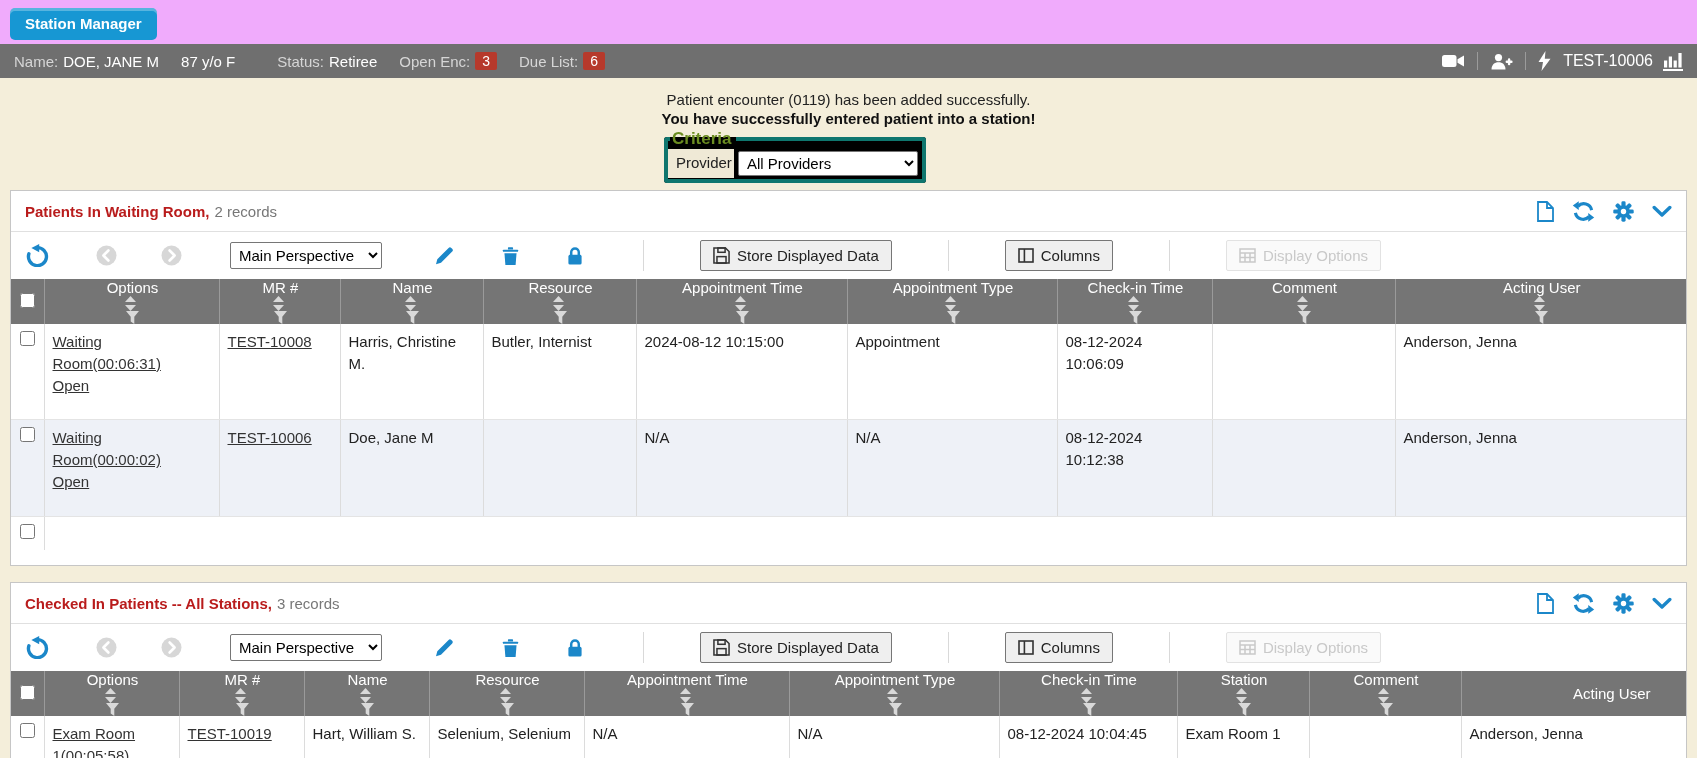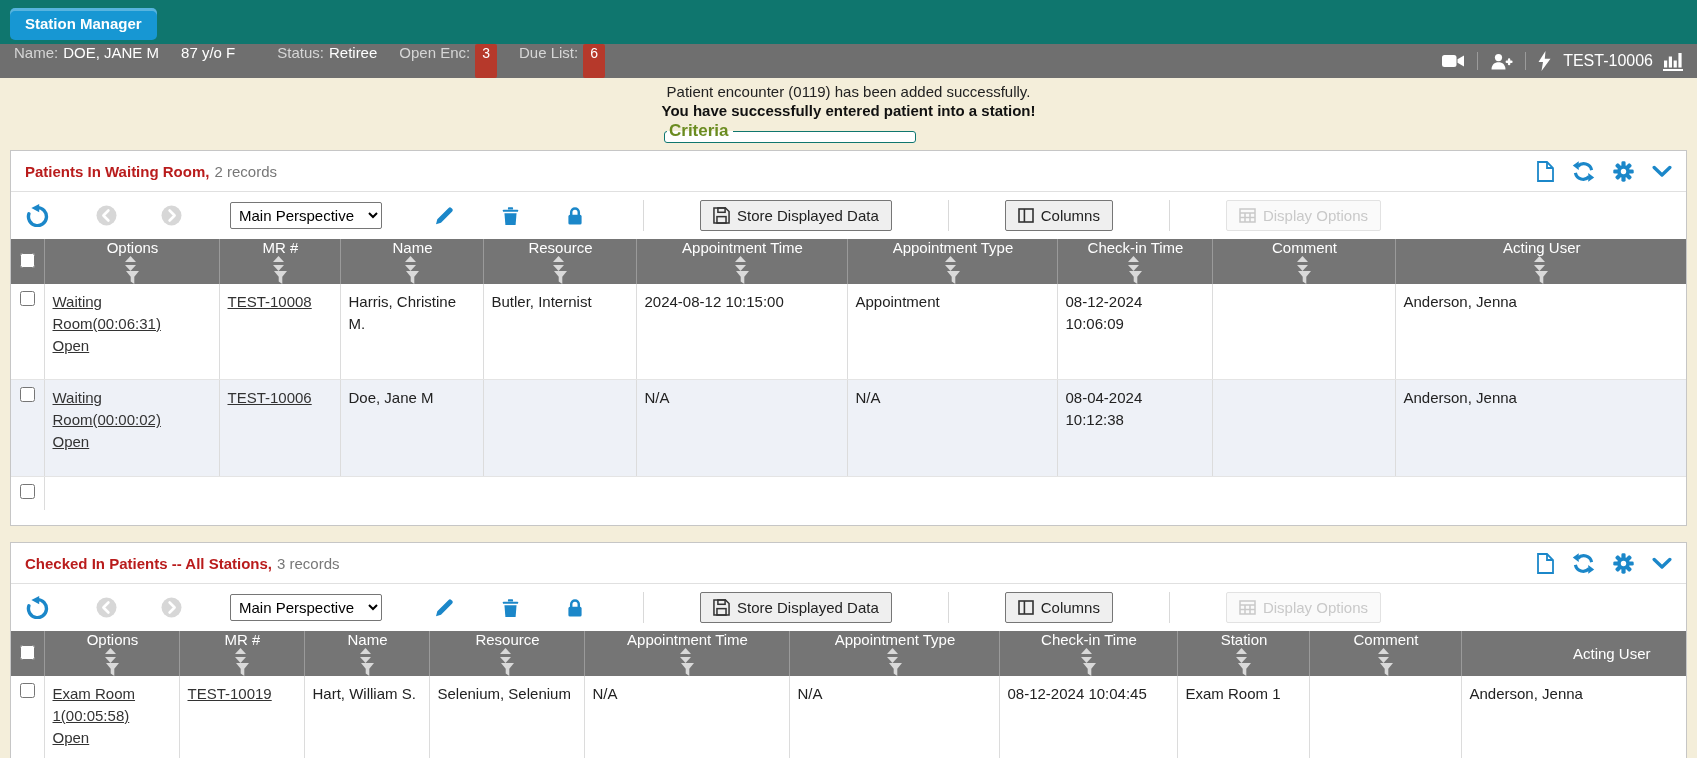--- a/index.html
+++ b/index.html
@@ -1,44 +1,44 @@
 <!DOCTYPE html>
 <html><head>
 <meta charset="utf-8">
 <style>
   * { margin:0; padding:0; box-sizing:border-box; }
   html,body { width:1697px; height:758px; overflow:hidden; background:#f4eeda;
     font-family:"Liberation Sans", sans-serif; font-size:15px; color:#333; }
 
   
-  .appstrip { background:#0f766e; height:44px; padding:8px 0 0 10px; }
+  .appstrip { background:#f0abfc; height:44px; padding:8px 0 0 10px; }
   .apptab { display:inline-block; background:#1797d3; color:#fff; font-weight:bold;
     font-size:15px; padding:7px 15px 8px; border-radius:5px;
     box-shadow: inset 0 3px 0 rgba(255,255,255,.28); cursor:pointer; }
 
   
-  .patbar { background:#6f6f6f; height:34px; display:flex; 
+  .patbar { background:#6f6f6f; height:34px; display:flex; align-items:center;
     padding:0 14px; color:#fff; }
   .patbar .lbl { color:#d6d6d6; margin-right:5px; }
   .patbar .val { color:#fff; margin-right:22px; }
   .badge { background:#b6392b; color:#fff; padding:1px 7px; margin-right:22px;
     border-radius:2px; font-size:14px; display:inline-block; }
   .patbar-right { margin-left:auto; display:flex; align-items:center; color:#fff; }
   .vsep { width:1px; height:18px; background:#9b9b9b; margin:0 12px; }
   .patbar-right svg { display:block; }
   .station-id { margin:0 10px 0 12px; font-size:16px; }
 
   
-  .messages { text-align:center; padding-top:5px; }
+  .messages { text-align:center; padding-top:13px; }
   .msg1 { color:#222; }
   .msg2 { color:#111; font-weight:bold; margin-top:2px; }
 
   
-  fieldset.criteria { width:252px; margin:2px 0 0 664px; border:1px solid #0f766e;
-    border-radius:3px; background:#ffffff; padding:0 0 1px 0; }
+  fieldset.criteria { width:252px; margin:2px 0 0 664px; border:4px solid #0f766e;
+    border-radius:3px; background:#000000; padding:0 0 1px 0; }
   fieldset.criteria legend { color:#6b8c21; font-weight:bold; font-size:17px; padding:0 4px 0 2px; margin-left:2px; }
   .crit-row { display:flex; align-items:stretch; border-bottom:1px solid #e8e4d6; }
   .crit-row:last-child { border-bottom:none; }
   .crit-lab { width:66px; background:#efe9d6; padding:5px 6px 4px 8px; color:#222; }
   .crit-field { padding:2px 4px; display:flex; align-items:center; }
   select { font-family:"Liberation Sans",sans-serif; font-size:15px; border:1px solid #767676;
     border-radius:2px; background:#fff; padding:2px 4px; }
   .sel-location { width:130px; }
   .sel-provider { width:180px; }
 
@@ -131,20 +131,28 @@
   </div>
 </div>
 
 <div class="messages">
   <div class="msg1">Patient encounter (0119) has been added successfully.</div>
   <div class="msg2">You have successfully entered patient into a station!</div>
 </div>
 
 <fieldset class="criteria">
   <legend>Criteria</legend>
+  <div class="crit-row">
+    <div class="crit-lab">Provider</div>
+    <div class="crit-field">
+      <select class="sel-provider">
+        <option>All Providers</option>
+      </select>
+    </div>
+  </div>
 </fieldset>
 
 <div class="panel panel1">
   <div class="panel-head">
     <span class="panel-title">Patients In Waiting Room,</span>
     <span class="panel-records">2 records</span>
     <div class="panel-icons">
       <svg class="ic" width="17" height="21" viewBox="0 0 17 21" fill="none" stroke="currentColor" stroke-width="1.8">
           <path d="M1 1 h9 l6 6 v13 h-15 z"></path>
           <path d="M10 1 v6 h6"></path>
@@ -366,21 +374,21 @@
         <td>Anderson, Jenna</td>
       </tr>
       <tr class="alt">
         <td class="cb"><input type="checkbox" style=""></td>
         <td><a class="cell-link opt-line">Waiting Room(00:00:02)</a><a class="cell-link opt-line">Open</a></td>
         <td><a class="cell-link">TEST-10006</a></td>
         <td>Doe, Jane M</td>
         <td></td>
         <td>N/A</td>
         <td>N/A</td>
-        <td>08-04-2024 10:12:38</td>
+        <td>08-12-2024 10:12:38</td>
         <td></td>
         <td>Anderson, Jenna</td>
       </tr>
       <tr class="footrow">
         <td class="cb"><input type="checkbox" style=""></td>
         <td colspan="9"></td>
       </tr>
     </tbody>
       </table>
   </div>

